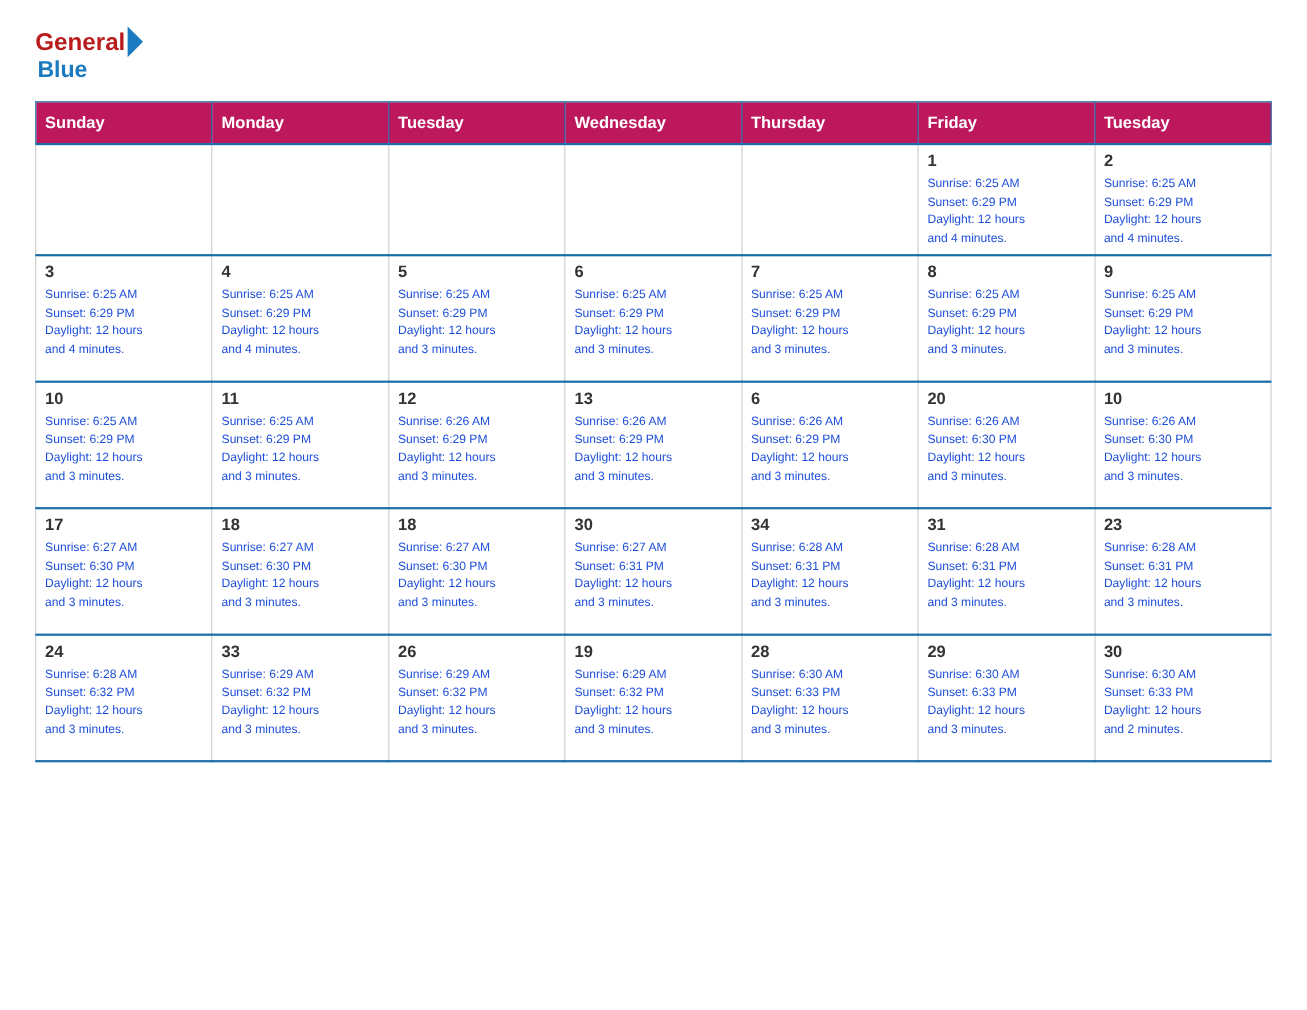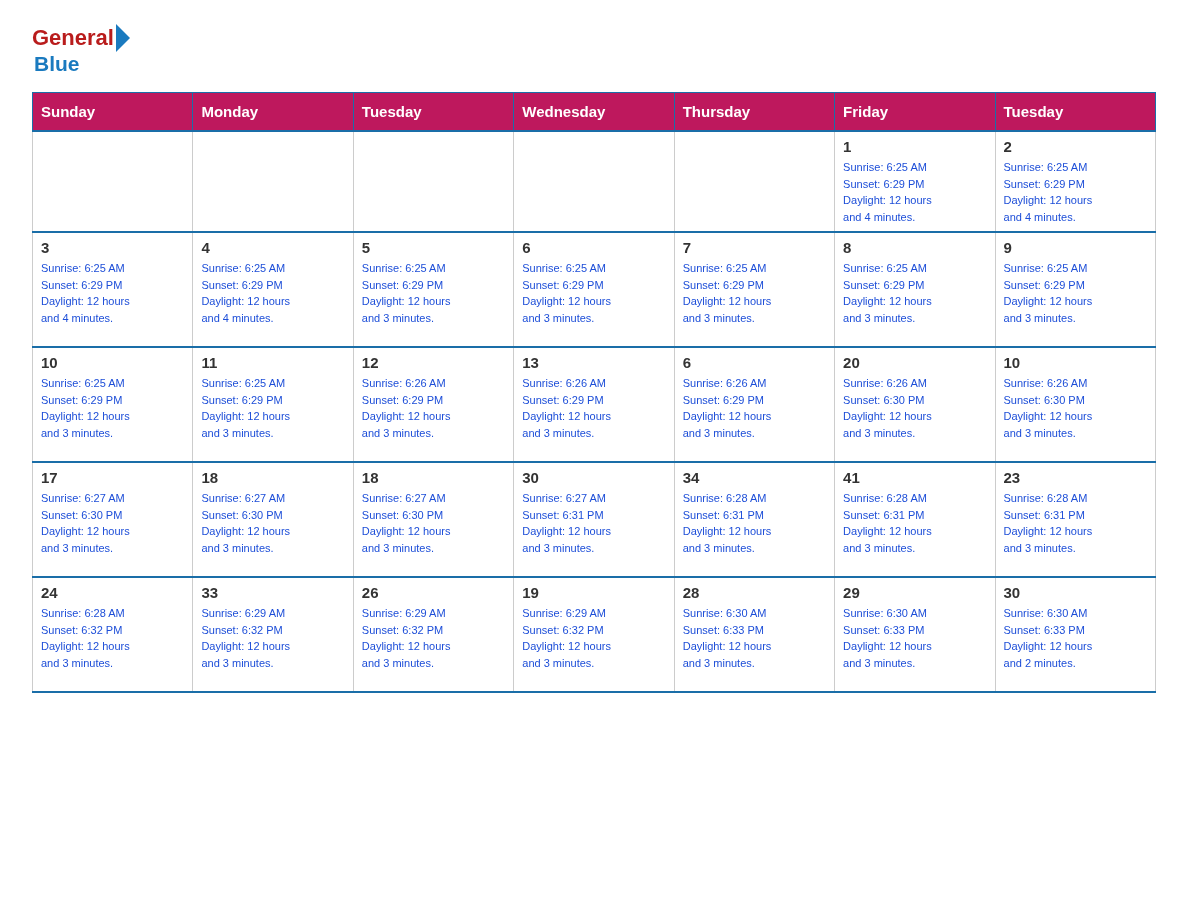--- a/index.html
+++ b/index.html
@@ -219,21 +219,21 @@
         </td>
         <td>
           <span class="day-num">30</span>
           <div class="day-info">Sunrise: 6:27 AM<br>Sunset: 6:31 PM<br>Daylight: 12 hours<br>and 3 minutes.</div>
         </td>
         <td>
           <span class="day-num">34</span>
           <div class="day-info">Sunrise: 6:28 AM<br>Sunset: 6:31 PM<br>Daylight: 12 hours<br>and 3 minutes.</div>
         </td>
         <td>
-          <span class="day-num">41</span>
+          <span class="day-num">31</span>
           <div class="day-info">Sunrise: 6:28 AM<br>Sunset: 6:31 PM<br>Daylight: 12 hours<br>and 3 minutes.</div>
         </td>
         <td>
           <span class="day-num">23</span>
           <div class="day-info">Sunrise: 6:28 AM<br>Sunset: 6:31 PM<br>Daylight: 12 hours<br>and 3 minutes.</div>
         </td>
       </tr>
       <tr class="data-row">
         <td>
           <span class="day-num">24</span>

